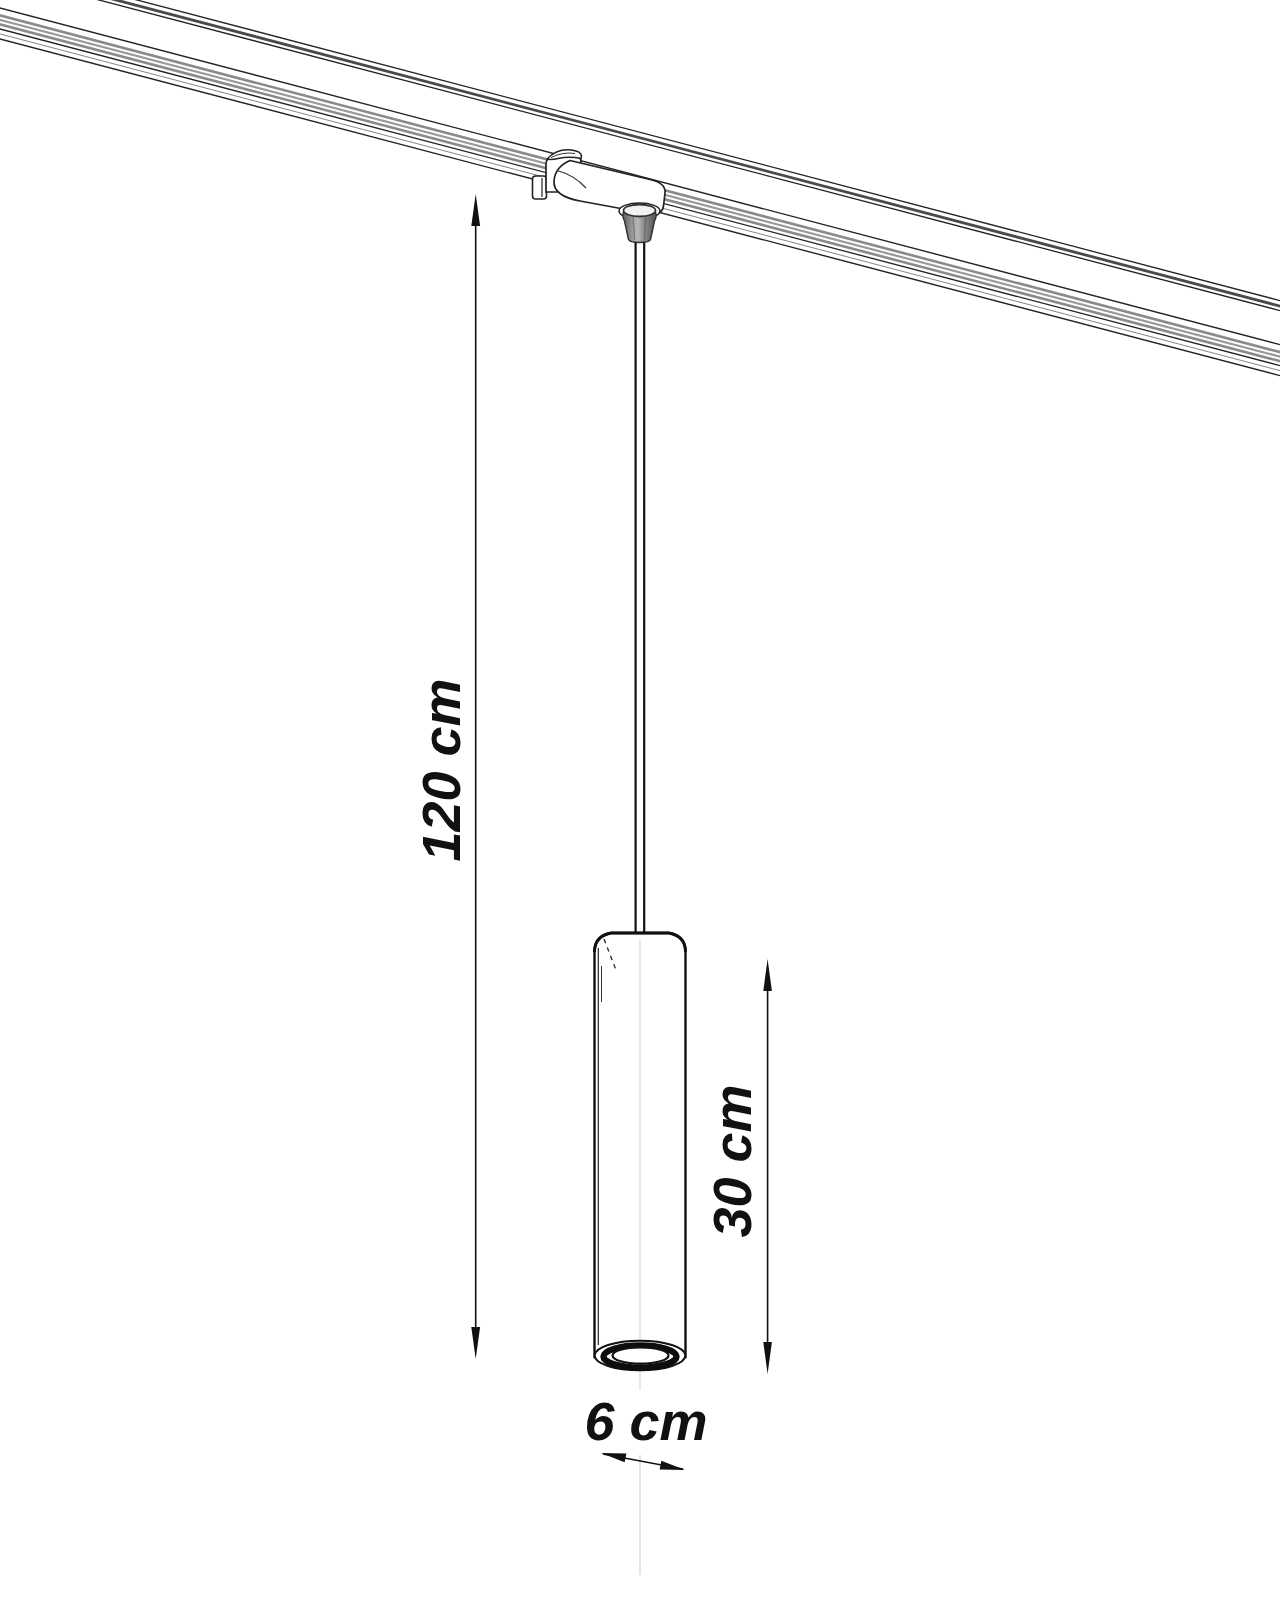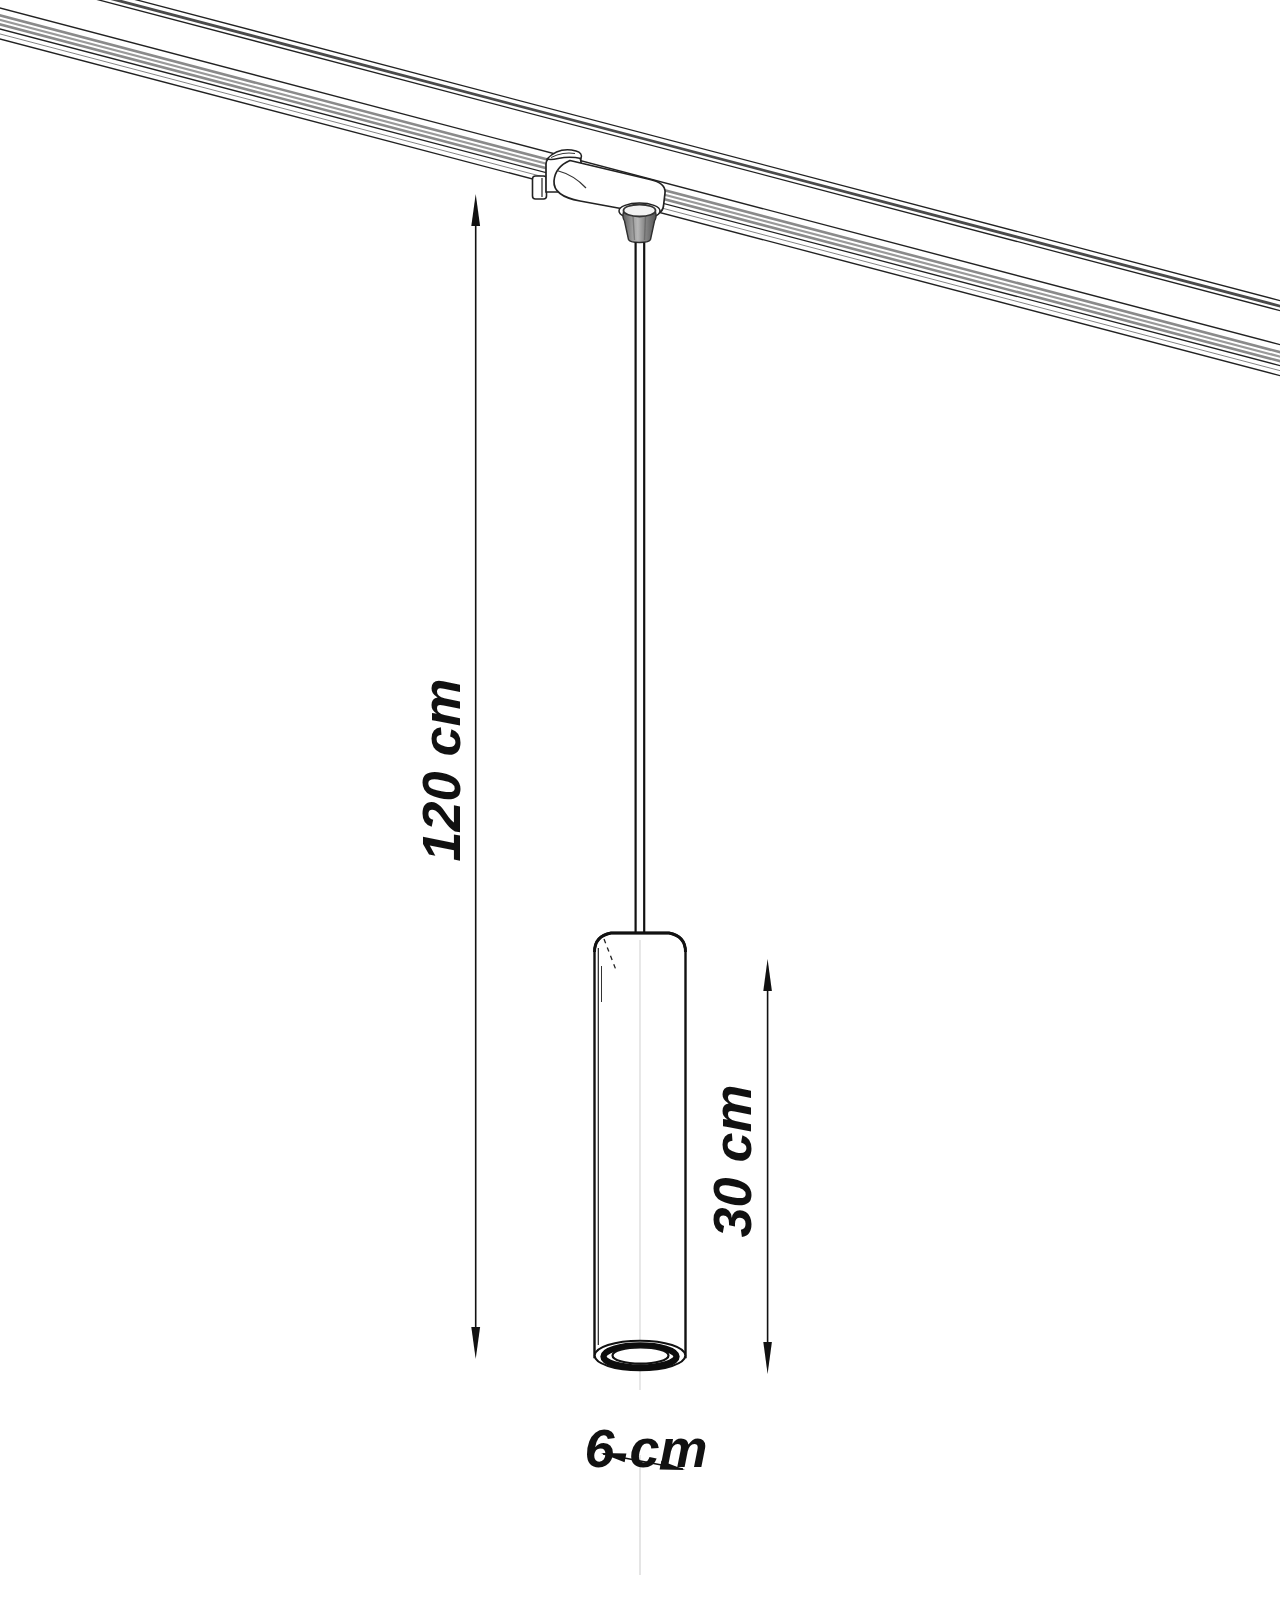--- a/index.html
+++ b/index.html
@@ -5,21 +5,21 @@
   html,body{margin:0;padding:0;background:#fff;}
   #stage{position:relative;width:1280px;height:1600px;background:#fff;overflow:hidden;
          font-family:"Liberation Sans", sans-serif;}
   #lineart{position:absolute;left:0;top:0;}
   .dim-label{position:absolute;width:200px;height:58px;line-height:58px;text-align:center;
              font-weight:bold;font-style:italic;font-size:54px;color:#111;white-space:nowrap;
              user-select:none;}
   .dim-label.vertical{transform:rotate(-90deg);}
   #dim-label-120{left:341px;top:741px;}
   #dim-label-30{left:632px;top:1132px;}
-  #dim-label-6{left:546px;top:1392px;margin-top:27px;}
+  #dim-label-6{left:546px;top:1392px;}
 </style>
 </head>
 <body>
 
 <div id="stage">
 
   <svg id="lineart" width="1280" height="1600" viewBox="0 0 1280 1600">
     <defs>
       <linearGradient id="coneGrad" x1="0" y1="0" x2="1" y2="0">
         <stop offset="0" stop-color="#5d5d5d"></stop>

